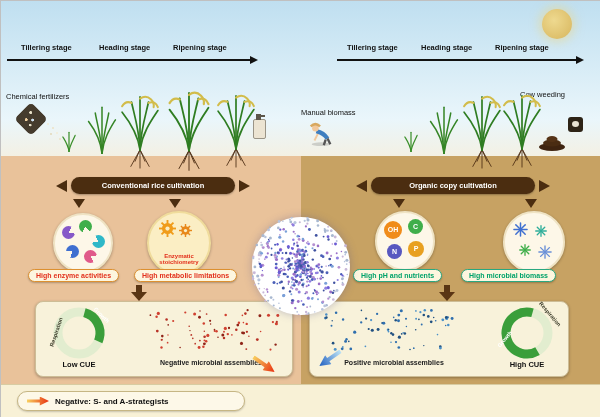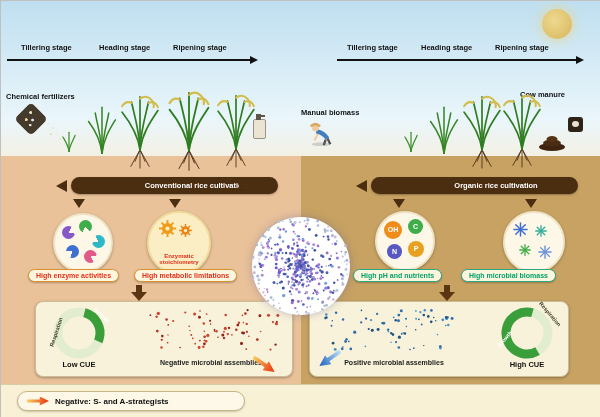--- a/index.html
+++ b/index.html
@@ -16,21 +16,21 @@
   .sun{position:absolute;left:541px;top:8px;width:30px;height:30px;border-radius:50%;
     background:radial-gradient(circle at 40% 38%,#eed98f,#d7b55c);box-shadow:0 0 10px 3px rgba(235,215,140,.55);}
 
   
   .timeline{position:absolute;top:42px;height:24px;}
   .stage{position:absolute;top:0;font-size:7.5px;font-weight:bold;color:#111;white-space:nowrap;}
   .tl-line{position:absolute;top:16px;left:0;height:2px;background:#111;}
   .tl-head{position:absolute;right:-7px;top:-3px;width:0;height:0;border-top:4px solid transparent;
     border-bottom:4px solid transparent;border-left:8px solid #111;}
 
-  .field-label{position:absolute;font-size:7.5px;font-weight:bold;color:#111;line-height:1.15;}
+  .field-label{position:absolute;font-size:7.5px;font-weight:normal;color:#111;line-height:1.15;}
 
   
   .sack{position:absolute;left:18px;top:106px;width:24px;height:24px;border-radius:5px;transform:rotate(45deg);
     background:
       radial-gradient(circle at 30% 32%,#e8e0c8 1.2px,transparent 1.7px),
       radial-gradient(circle at 58% 48%,#cfe0f0 1.2px,transparent 1.7px),
       radial-gradient(circle at 38% 66%,#f0cf9e 1.2px,transparent 1.7px),
       radial-gradient(circle at 66% 70%,#e8e0c8 1px,transparent 1.5px),#453b2d;}
   .sack-spill{position:absolute;left:46px;top:122px;width:2px;height:2px;border-radius:50%;background:#f2ecd6;
     box-shadow:5px 4px 0 #ece2c6,9px 9px 0 #f2ecd6,3px 10px 0 #e2d8ba,12px 15px 0 #ece2c6;}
@@ -39,21 +39,21 @@
   .bottle{position:absolute;left:252px;top:118px;width:11px;height:18px;background:#ece4d2;border:1px solid #9a9486;border-radius:2px;}
   .bottle:before{content:"";position:absolute;left:2px;top:-6px;width:5px;height:6px;background:#5c564a;}
   .bottle:after{content:"";position:absolute;left:7px;top:-5px;width:4px;height:2px;background:#5c564a;}
 
   
   .badge{position:absolute;left:567px;top:116px;width:15px;height:15px;border-radius:3px;background:#2d2316;}
   .badge:before{content:"";position:absolute;left:4px;top:4px;width:7px;height:6px;border-radius:50%;background:#e8e2d2;}
 
   
   .banner{position:absolute;top:176px;width:164px;height:17px;background:#4b2d10;border-radius:9px;
-    color:#fff;font-size:7.5px;font-weight:bold;text-align:center;line-height:17px;box-shadow:0 1px 2px rgba(0,0,0,.3);padding-left:43px;}
+    color:#fff;font-size:7.5px;font-weight:bold;text-align:center;line-height:17px;box-shadow:0 1px 2px rgba(0,0,0,.3);}
   .tri-l{position:absolute;width:0;height:0;border-top:6px solid transparent;border-bottom:6px solid transparent;border-right:11px solid #4b2d10;}
   .tri-r{position:absolute;width:0;height:0;border-top:6px solid transparent;border-bottom:6px solid transparent;border-left:11px solid #4b2d10;}
   .tri-d{position:absolute;width:0;height:0;border-left:6px solid transparent;border-right:6px solid transparent;border-top:9px solid #4b2d10;}
 
   
   .circle{position:absolute;border-radius:50%;background:#fdf7e8;border:2px solid #efe3c4;box-shadow:0 1px 3px rgba(0,0,0,.3);}
   .pac{position:absolute;width:13px;height:13px;border-radius:50%;}
   .gear-circle{background:#fbeec4;border-color:#f0dc9c;}
   .circle-text{position:absolute;left:4px;right:4px;bottom:7px;text-align:center;font-size:6px;font-weight:bold;color:#e2301c;line-height:1.1;}
   .nut{position:absolute;border-radius:50%;color:#fff;font-weight:bold;text-align:center;}
@@ -174,21 +174,21 @@
   <div class="field-label" style="left:300px;top:108px;">Manual biomass</div>
   <svg style="position:absolute;left:306px;top:118px;" width="28" height="28" viewBox="0 0 30 30">
     <ellipse cx="15" cy="27" rx="10" ry="2" fill="rgba(0,0,0,.15)"></ellipse>
     <path d="M12 15 l-4 8" stroke="#f2c89c" stroke-width="2" fill="none"></path>
     <path d="M10 13 q8 2 12 8" stroke="#3f7fc0" stroke-width="4.5" fill="none"></path>
     <path d="M22 21 l3 6 M20 22 l-2 6" stroke="#555" stroke-width="2.5" fill="none"></path>
     <circle cx="9" cy="10" r="3.5" fill="#f2c89c"></circle>
     <path d="M4 8 q5 -5 10 0" stroke="#d8a860" stroke-width="2.6" fill="none"></path>
   </svg>
 
-  <div class="field-label" style="left:519px;top:90px;">Cow manure</div>
+  <div class="field-label" style="left:519px;top:90px;">Cow weeding</div>
   <svg style="position:absolute;left:536px;top:132px;" width="30" height="18" viewBox="0 0 30 18">
     <ellipse cx="15" cy="14" rx="13" ry="4" fill="#3f2410"></ellipse>
     <ellipse cx="15" cy="10" rx="9" ry="3.5" fill="#4a2c12"></ellipse>
     <ellipse cx="15" cy="6" rx="5.5" ry="3" fill="#553316"></ellipse>
   </svg>
   <div class="badge"></div>
 
   <svg class="plant" style="left:58px;top:126px" width="20" height="26">
       <use href="#p-sprout"></use>
     </svg>
@@ -218,21 +218,21 @@
       <use href="#p-mature"></use>
     </svg>
 
   <i class="tri-l" style="left:55px;top:179px"></i>
   <div class="banner" style="left:70px">Conventional rice cultivation</div>
   <i class="tri-r" style="left:238px;top:179px"></i>
   <i class="tri-d" style="left:72px;top:198px"></i>
   <i class="tri-d" style="left:168px;top:198px"></i>
 
   <i class="tri-l" style="left:355px;top:179px"></i>
-  <div class="banner" style="left:370px">Organic rice cultivation</div>
+  <div class="banner" style="left:370px">Organic copy cultivation</div>
   <i class="tri-r" style="left:538px;top:179px"></i>
   <i class="tri-d" style="left:392px;top:198px"></i>
   <i class="tri-d" style="left:524px;top:198px"></i>
 
   <div class="circle" style="left:52px;top:212px;width:56px;height:56px;">
     <i class="pac" style="left:7px;top:11px;background:conic-gradient(from 30deg,transparent 0 70deg,#8658c8 70deg 360deg);"></i>
     <i class="pac" style="left:24px;top:5px;background:conic-gradient(from 140deg,transparent 0 70deg,#3fae4a 70deg 360deg);"></i>
     <i class="pac" style="left:37px;top:20px;background:conic-gradient(from 260deg,transparent 0 70deg,#2fb8c8 70deg 360deg);"></i>
     <i class="pac" style="left:11px;top:30px;background:conic-gradient(from 200deg,transparent 0 70deg,#3f6fd0 70deg 360deg);"></i>
     <i class="pac" style="left:29px;top:35px;background:conic-gradient(from 80deg,transparent 0 70deg,#e05a8a 70deg 360deg);"></i>

